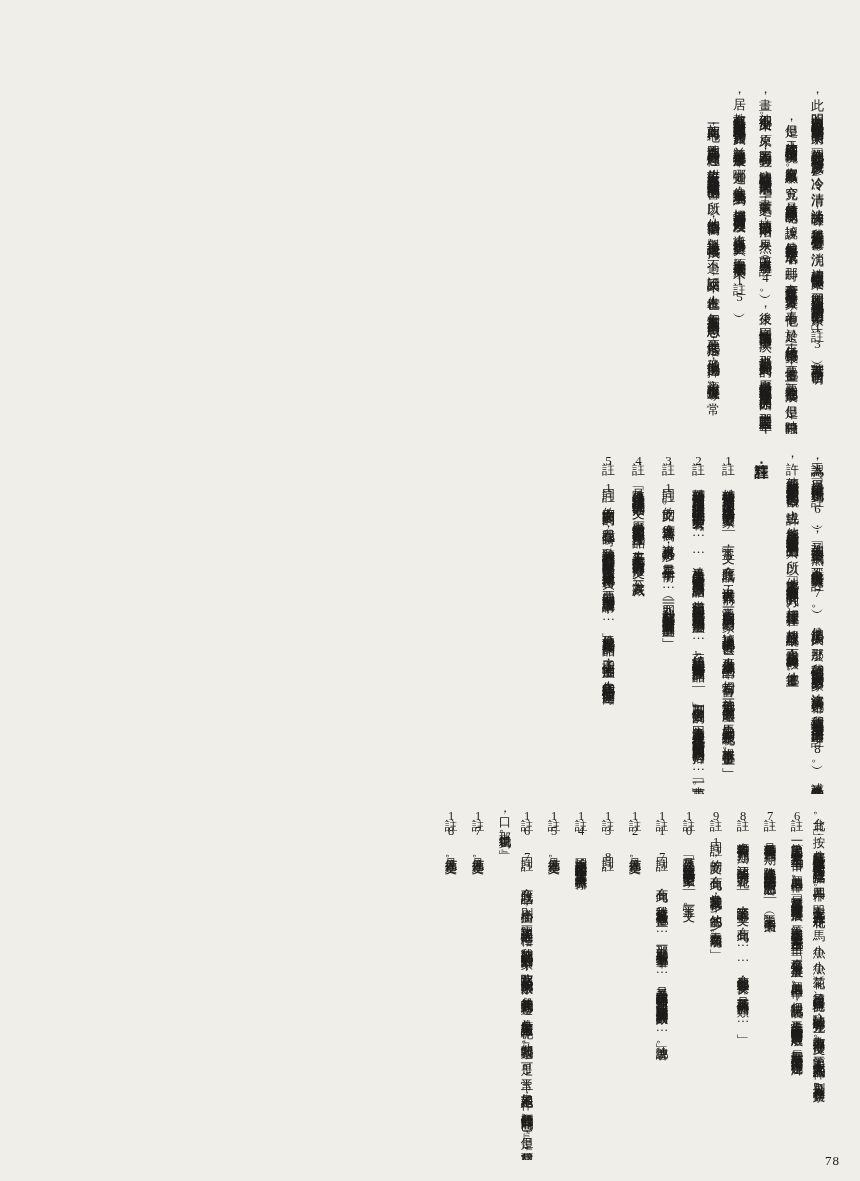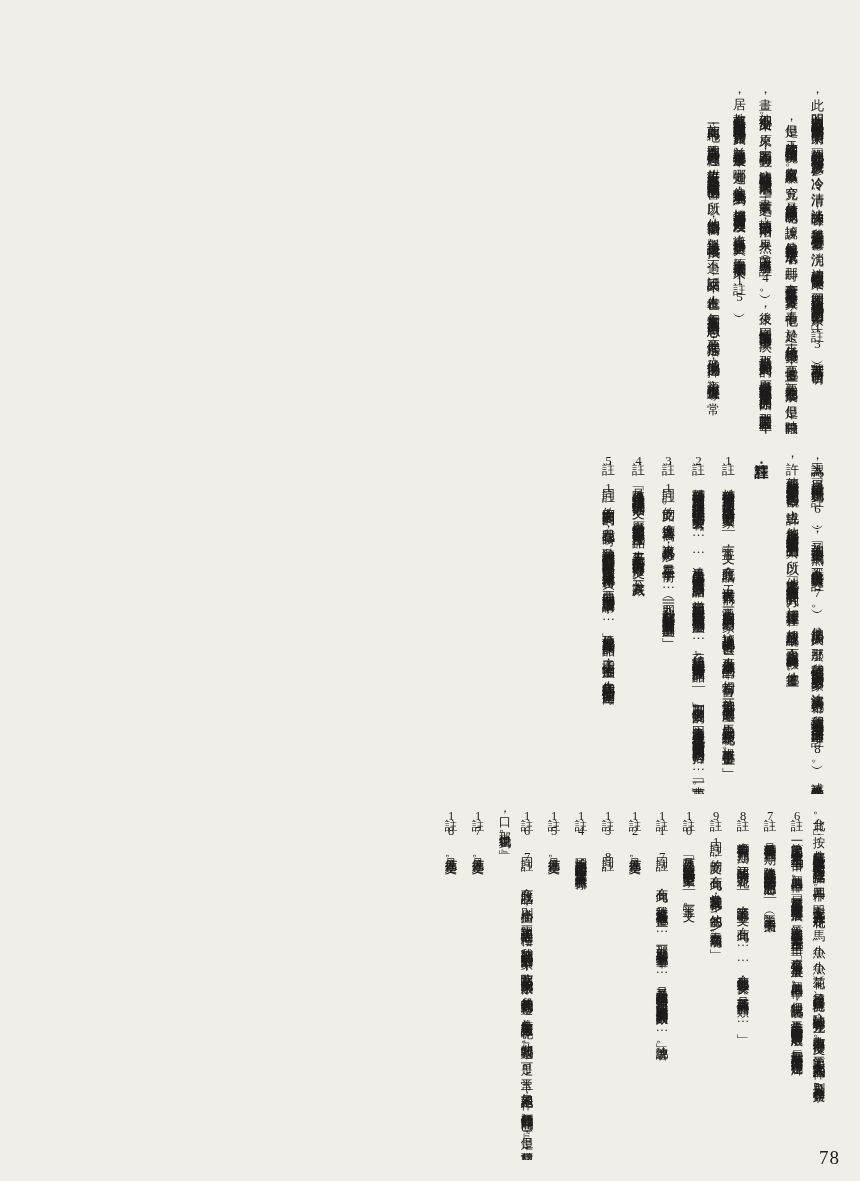--- a/index.html
+++ b/index.html
@@ -29,21 +29,21 @@
   .notes-header {
     margin:0; margin-block:6px 8px;
     font-weight:bold; font-size:14px;
   }
   .note { margin:0; margin-block-end:5px; }
   .note-num { margin-inline-end:0.7em; }
   .page-number {
     position:absolute;
     right:20px; bottom:12px;
     writing-mode:horizontal-tb;
-    font-size:19px;
+    font-size:13px;
     letter-spacing:1px;
   }
 </style>
 </head>
 <body>
 
 <div class="page">
 
   <section class="band band-top">
     <p class="para">此，明明白白地說不喜歡他的畫的江萌（熊秉明），認為他的盆花「有一種淒婉寂寥、冷冷、清清、淡淡的苦味，我覺得看了就有些憂鬱、消沈，神經質地病懨懨起來」，卻照樣不否認「他是個四川才子型的藝術家。」（註13）其理亦可不言而自明了。</p>

